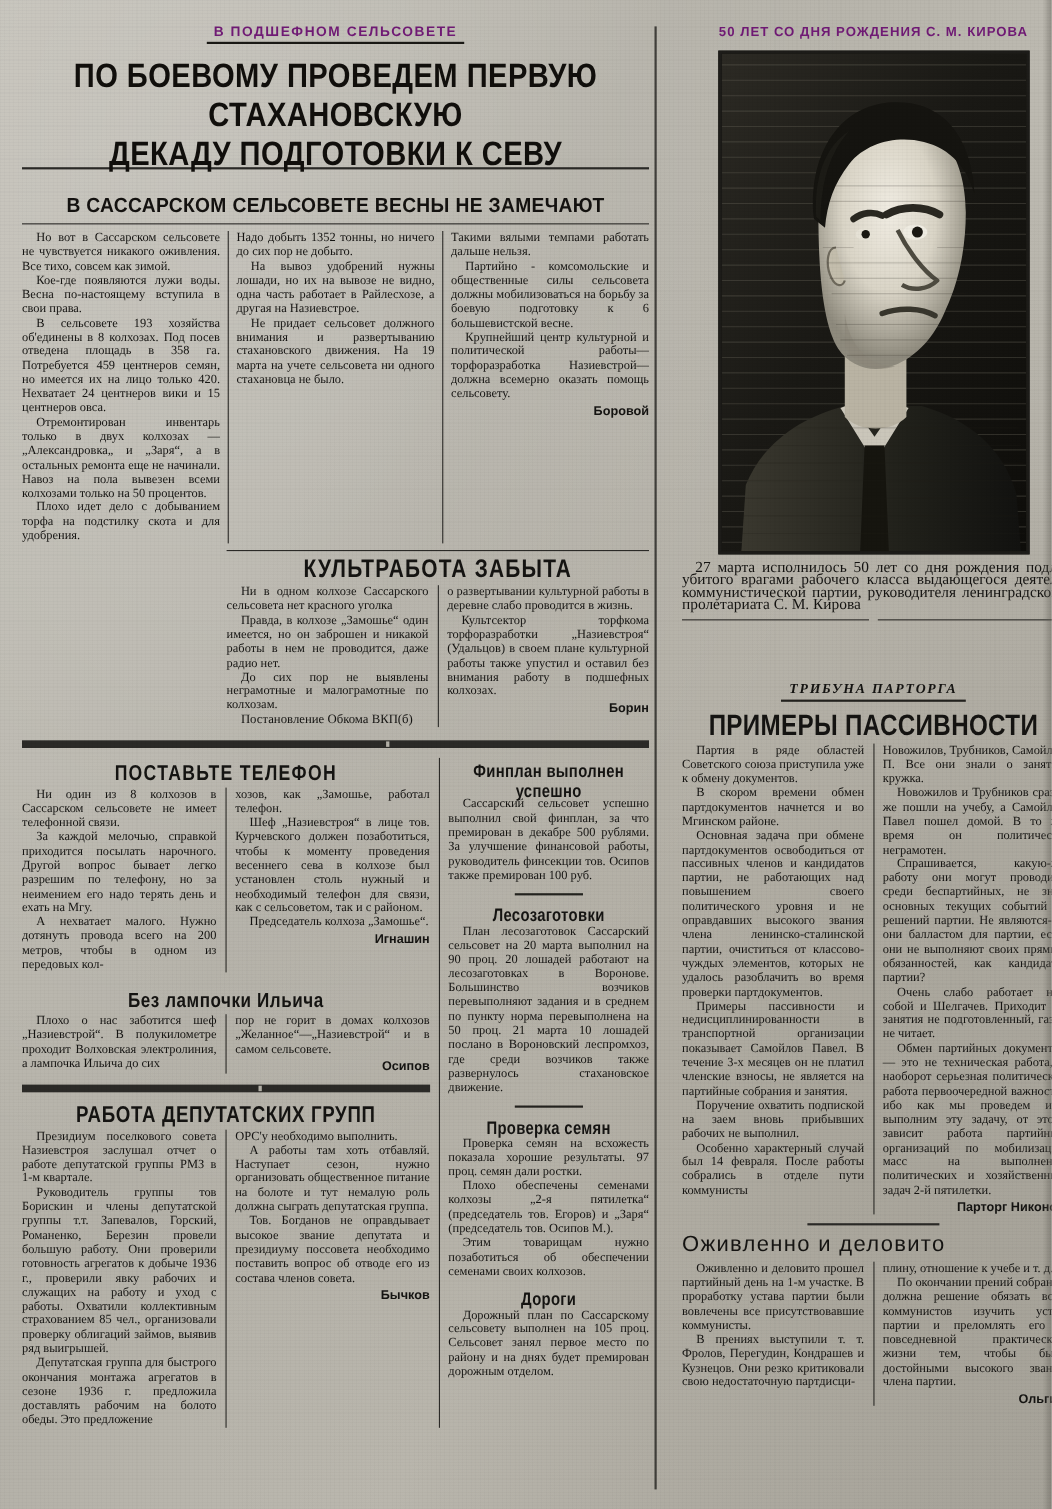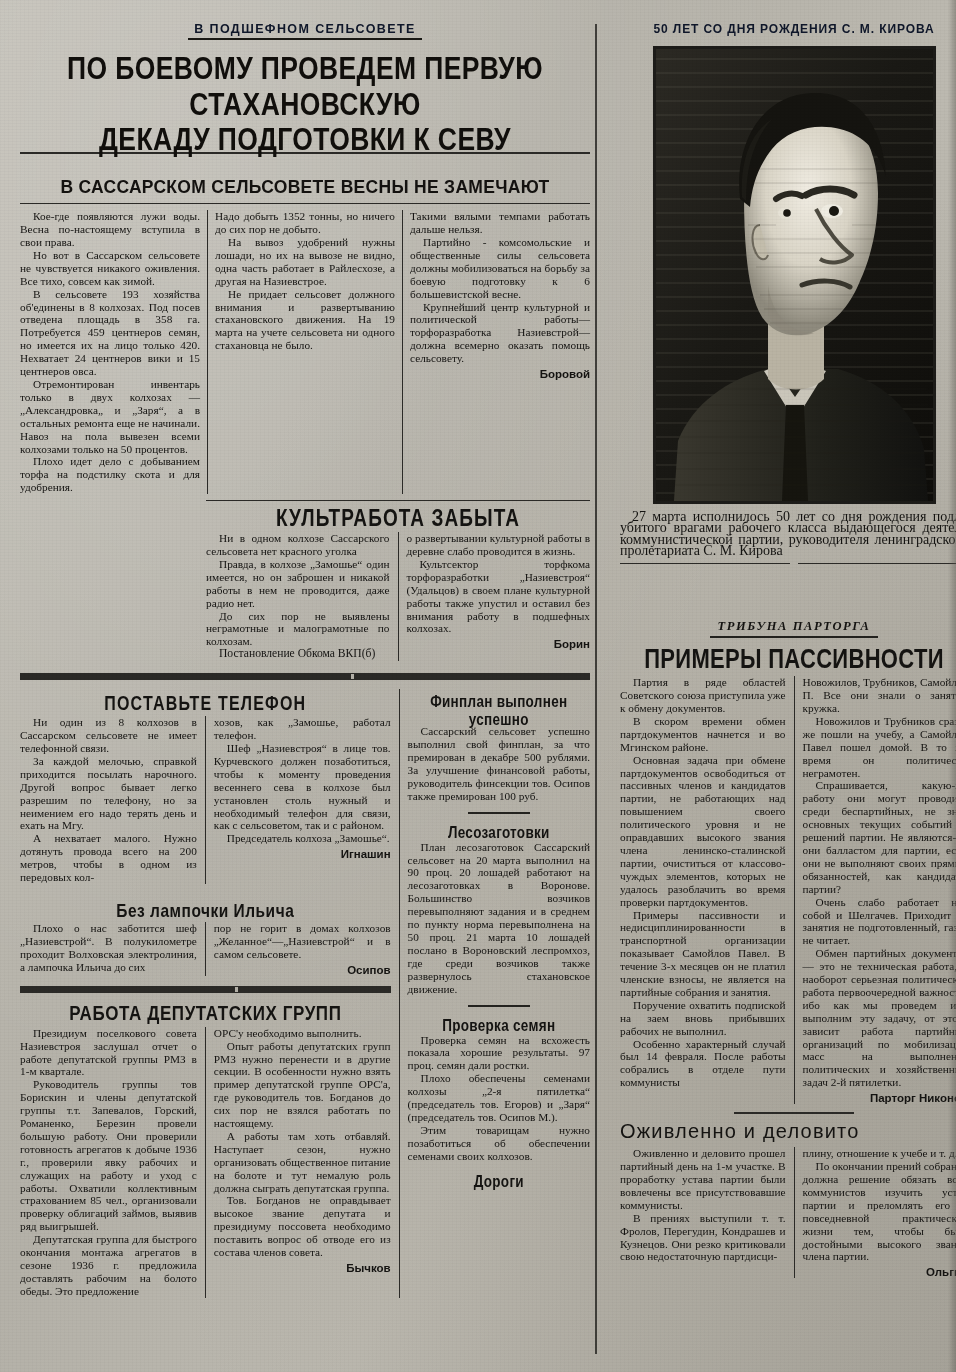--- a/index.html
+++ b/index.html
@@ -38,21 +38,21 @@
     background:#2b2a27;opacity:.85;
   }
 
   
   .kicker{
     text-align:center;
     font-family:"Liberation Sans", sans-serif;
     font-weight:bold;
     font-size:12.5px;
     letter-spacing:1.4px;
-    color:#0f172a;
+    color:#701a75;
   }
   .kicker .u{ border-bottom:2px solid #1a1915; padding:0 6px 2px; display:inline-block;}
   .mainhead{
     text-align:center;
     font-family:"Liberation Sans", sans-serif;
     font-weight:bold;
     font-size:26.5px;
     line-height:1.16;
     letter-spacing:.4px;
     margin:11px 0 0;
@@ -209,22 +209,22 @@
         <div>ПО БОЕВОМУ ПРОВЕДЕМ ПЕРВУЮ СТАХАНОВСКУЮ</div>
         <div>ДЕКАДУ ПОДГОТОВКИ К СЕВУ</div>
       </div>
     </div>
 
     <div class="subhead">В САССАРСКОМ СЕЛЬСОВЕТЕ ВЕСНЫ  НЕ ЗАМЕЧАЮТ</div>
     <div class="hline"></div>
 
     <div class="cols3" style="margin-top:6px;">
       <div>
+        <p>Но вот в Сассарском сельсовете не чувствуется никакого оживления. Все тихо, совсем как зимой.</p>
         <p>Кое-где появляются лужи воды. Весна по-настоящему вступила в свои права.</p>
-        <p>Но вот в Сассарском сельсовете не чувствуется никакого оживления. Все тихо, совсем как зимой.</p>
         <p>В сельсовете 193 хозяйства об'единены в 8 колхозах. Под посев отведена площадь в 358 га. Потребуется 459 центнеров семян, но имеется их на лицо только 420. Нехватает 24 центнеров вики и 15 центнеров овса.</p>
         <p>Отремонтирован инвентарь только в двух колхозах — „Александровка„ и „Заря“, а в остальных ремонта еще не начинали. Навоз на пола вывезен всеми колхозами только на 50 процентов.</p>
         <p>Плохо идет дело с добыванием торфа на подстилку скота и для удобрения.</p>
       </div>
       <div>
         <p class="noind">Надо добыть 1352 тонны, но ничего до сих пор не добыто.</p>
         <p>На вывоз удобрений нужны лошади, но их на вывозе не видно, одна часть работает в Райлесхозе, а другая на Назиевстрое.</p>
         <p>Не придает сельсовет должного внимания и развертыванию стахановского движения. На 19 марта на учете сельсовета ни одного стахановца не было.</p>
       </div>
       <div>
@@ -289,21 +289,20 @@
 
         <div class="secthead" style="font-size:17px;letter-spacing:.6px;">РАБОТА ДЕПУТАТСКИХ ГРУПП</div>
         <div class="cols2">
           <div class="c-l">
             <p>Президиум поселкового совета Назиевстроя заслушал отчет о работе депутатской группы РМЗ в 1-м квартале.</p>
             <p>Руководитель группы тов Борискин и члены депутатской группы т.т. Запевалов, Горский, Романенко, Березин провели большую работу. Они проверили готовность агрегатов к добыче 1936 г., проверили явку рабочих и служащих на работу и уход с работы. Охватили коллективным страхованием 85 чел., организовали проверку облигаций займов, выявив ряд выигрышей.</p>
             <p>Депутатская группа для быстрого окончания монтажа агрегатов в сезоне 1936 г. предложила доставлять рабочим на болото обеды. Это предложение</p>
           </div>
           <div class="c-r">
             <p class="noind">ОРС'у необходимо выполнить.</p>
-            <p>Опыт работы депутатских групп РМЗ нужно перенести и в другие секции. В особенности нужно взять пример депутатской группе ОРС'а, где руководитель тов. Богданов до сих пор не взялся работать по настоящему.</p>
             <p>А работы там хоть отбавляй. Наступает сезон, нужно организовать общественное питание на болоте и тут немалую роль должна сыграть депутатская группа.</p>
             <p>Тов. Богданов не оправдывает высокое звание депутата и президиуму поссовета необходимо поставить вопрос об отводе его из состава членов совета.</p>
             <div class="sig">Бычков</div>
           </div>
         </div>
       </div>
 
       <div style="width:188px;padding-left:8px;">
         <div class="tinyhead">
           <div>Финплан выполнен</div>
@@ -315,20 +314,21 @@
         <div class="tinyhead">Лесозаготовки</div>
         <p>План лесозаготовок Сассарский сельсовет на 20 марта выполнил на 90 проц. 20 лошадей работают на лесозаготовках в Воронове. Большинство возчиков перевыполняют задания и в среднем по пункту норма перевыполнена на 50 проц. 21 марта 10 лошадей послано в Вороновский леспромхоз, где среди возчиков также развернулось стахановское движение.</p>
 
         <div class="rule-short"></div>
         <div class="tinyhead">Проверка семян</div>
         <p>Проверка семян на всхожесть показала хорошие результаты. 97 проц. семян дали ростки.</p>
         <p>Плохо обеспечены семенами колхозы „2-я пятилетка“ (председатель тов. Егоров) и „Заря“ (председатель тов. Осипов М.).</p>
         <p>Этим товарищам нужно позаботиться об обеспечении семенами своих колхозов.</p>
 
         <div class="tinyhead" style="margin-top:9px;">Дороги</div>
+        <p>Дорожный план по Сассарскому сельсовету выполнен на 105 проц. Сельсовет занял первое место по району и на днях будет премирован дорожным отделом.</p>
       </div>
     </div>
   </div>
 
   <div class="right-block">
 
     <div class="kicker" style="letter-spacing:.9px;font-size:12px;">50 ЛЕТ  СО ДНЯ  РОЖДЕНИЯ С. М. КИРОВА</div>
 
     <div class="portrait-wrap">
       <svg class="portrait" viewBox="0 0 277 452" preserveAspectRatio="none">

